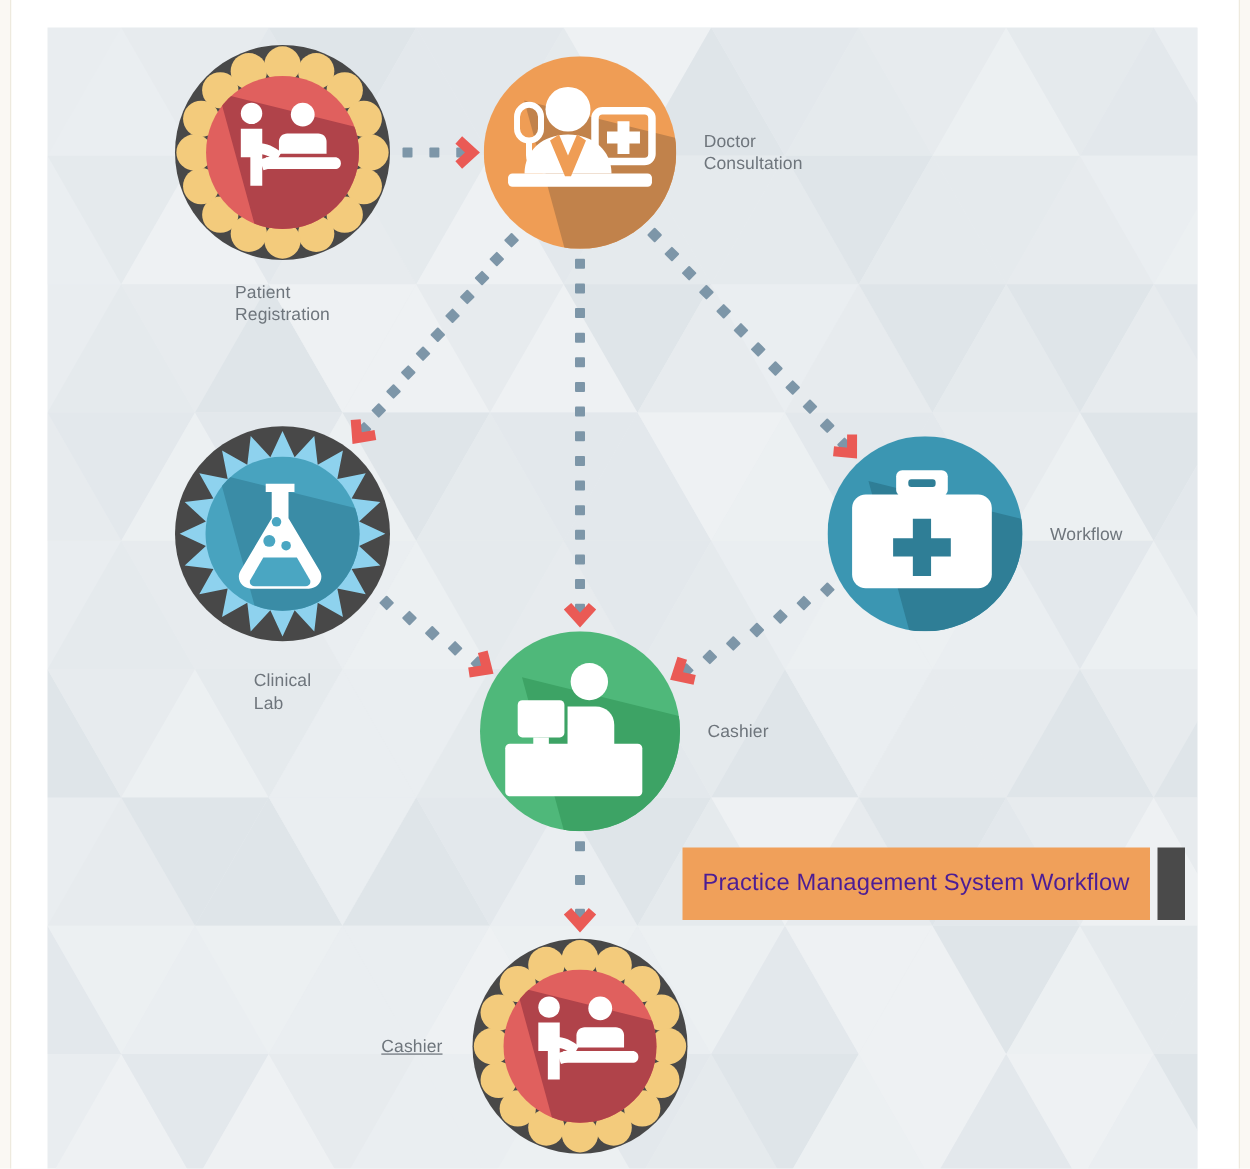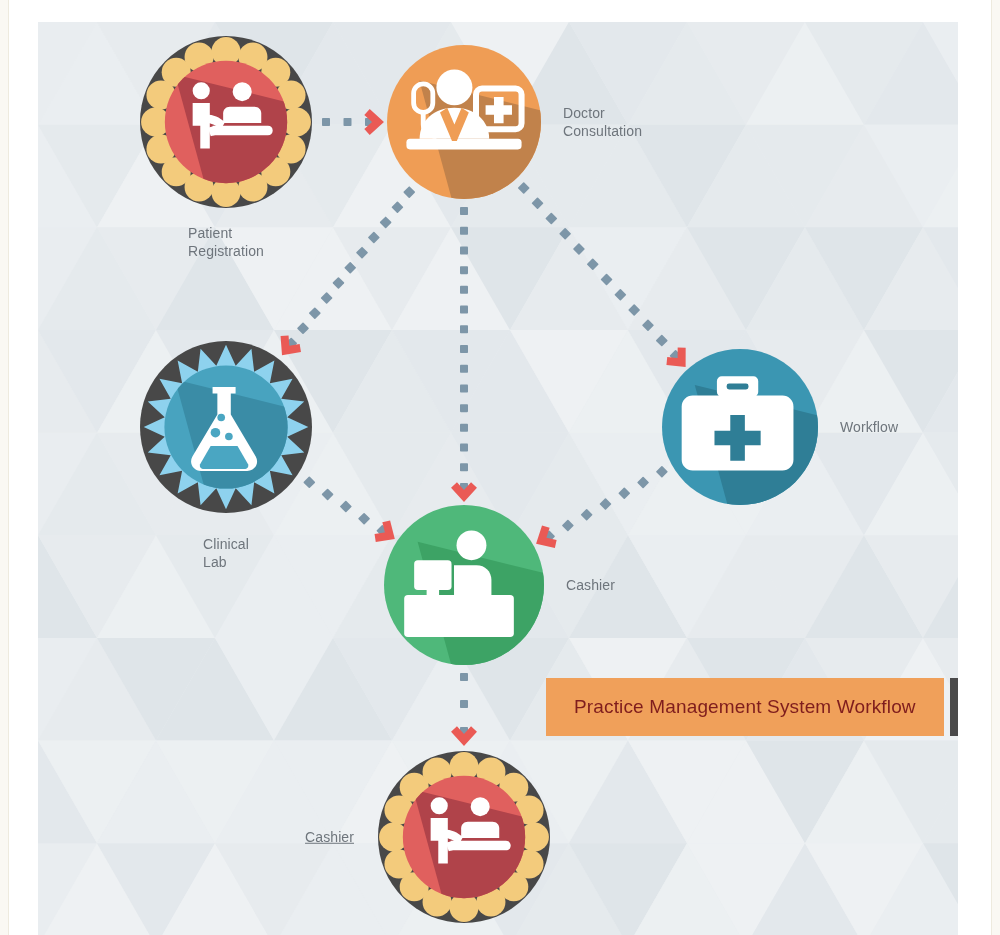--- a/index.html
+++ b/index.html
@@ -85,26 +85,26 @@
   .node-label.left   { transform: translate(-100%, -50%); text-align: right; }
 
   
   #caption {
     position: absolute;
     display: flex;
     align-items: stretch;
   }
   #caption .bar {
     background: #f0a05a;
-    color: #7f1d1d;
+    color: #4c1d95;
     font-size: 19px;
     letter-spacing: .15px;
     display: flex;
     align-items: center;
-    padding: 0 28px;
+    padding: 0 16px;
     height: 100%;
     box-sizing: border-box;
     white-space: nowrap;
   }
   #caption .tab {
     width: 22px;
     background: #4a4a4a;
     margin-left: 6px;
   }
 </style>

